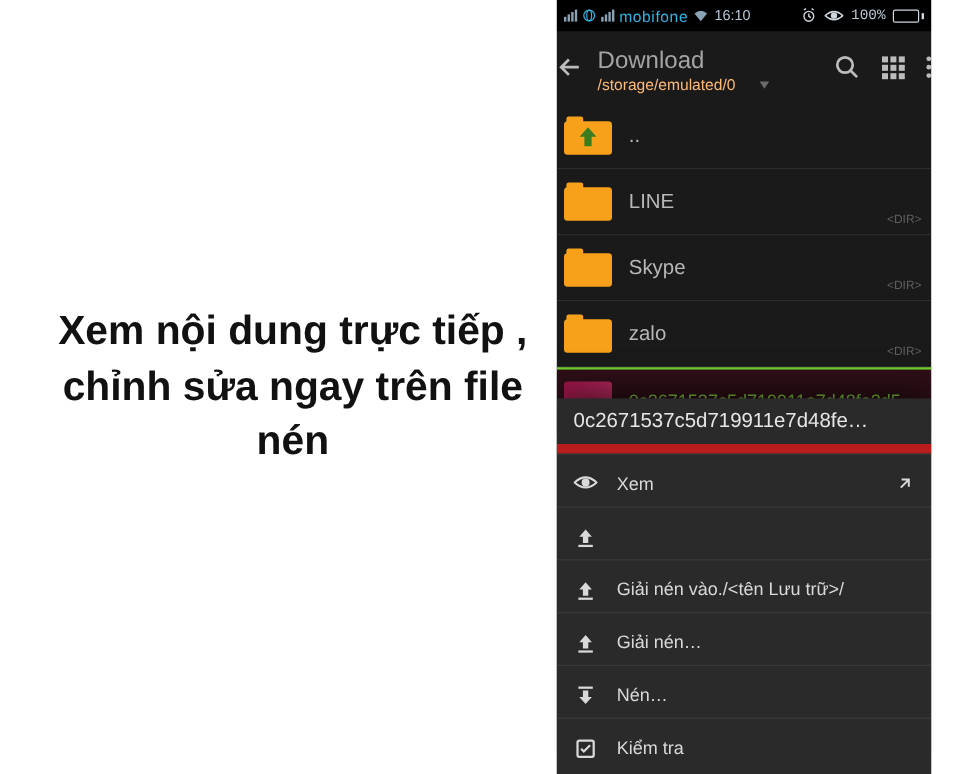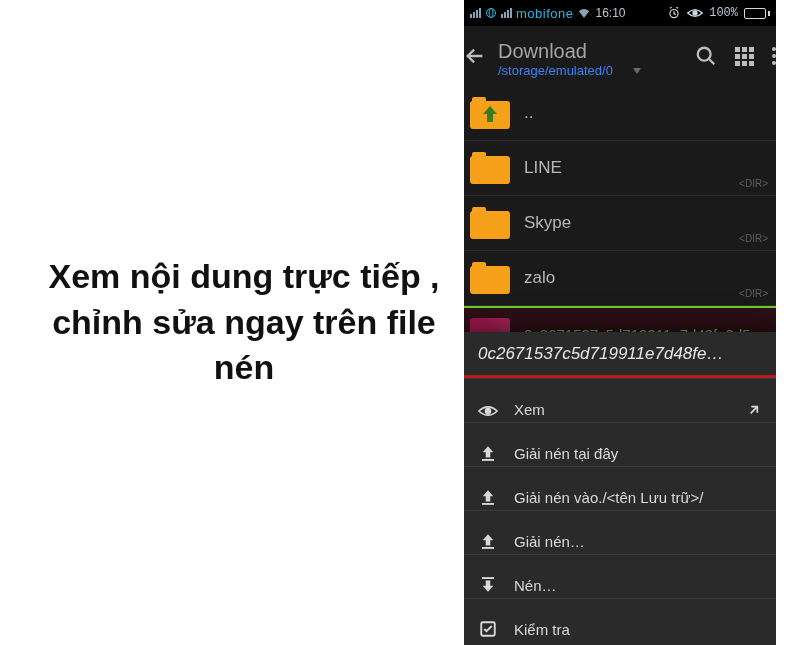--- a/index.html
+++ b/index.html
@@ -59,21 +59,21 @@
 .battery-tip { width:2px; height:5px; background:#cfd8df; }
 .app-header {
   height: 60px;
   display:flex; align-items:center; gap:12px;
   padding: 0 0;
   background: transparent;
 }
 .hdr-back { color:#bcbcbc; }
 .hdr-title { flex:1; line-height:1.2; padding-top:6px; }
 .hdr-title .t1 { color:#a4a4a4; font-size:20px; font-weight:500; }
-.hdr-title .t2 { color:#3b82f6; font-size:13px; display:flex; align-items:center; gap:20px; }
+.hdr-title .t2 { color:#fdba74; font-size:13px; display:flex; align-items:center; gap:20px; }
 .hdr-actions { display:flex; gap:18px; align-items:center; color:#bcbcbc; }
 .grid-icon { display:grid; grid-template-columns:repeat(3,5px); grid-template-rows:repeat(3,5px); gap:2px; }
 .grid-icon span { background:#bcbcbc; }
 .more-icon { display:flex; flex-direction:column; gap:3px; }
 .more-icon span { width:4px; height:4px; border-radius:50%; background:#bcbcbc; }
 .file-list { }
 .file-row {
   height: 55px;
   display:flex; align-items:center; gap:14px;
   padding: 0 10px 0 6px;
@@ -92,26 +92,26 @@
 .archive-thumb:after{content:"";position:absolute;left:6px;right:6px;top:20px;height:5px;background:rgba(255,255,255,.8);border-radius:1px;}
 
 .sheet-backdrop {
   position:absolute; left:0; right:0; top:332px; bottom:0;
   background:#2a2a2a;
   box-shadow: 0 -6px 24px rgba(0,0,0,.6);
 }
 .sheet-header {
   height:46px; display:flex; align-items:center; padding:0 14px;
   color:#e6e6e6; font-size:17px;
-  border-bottom:3px solid #b91c1c;
-  overflow:hidden; white-space:nowrap;font-style:italic;
+  border-bottom:8px solid #b91c1c;
+  overflow:hidden; white-space:nowrap;
 }
 .sheet-list .sheet-item {
-  height:44px; display:flex; align-items:flex-end; gap:16px;
-  padding:4px 14px; color:#d9d9d9; font-size:15px;
+  height:44px; display:flex; align-items:flex-start; gap:16px;
+  padding:16px 14px; color:#d9d9d9; font-size:15px;
   border-top:1px solid #3a3a3a;
 }
 .sheet-item .sheet-icon { width:20px; display:flex; justify-content:center; color:#d9d9d9; }
 .sheet-item .sheet-label { flex:1; }
 .sheet-item .sheet-tail { color:#d9d9d9; }
 svg { display:block; }
 .tri-down { width:0;height:0;border-left:4px solid transparent;border-right:4px solid transparent;border-top:6px solid #6a6a6a; display:inline-block;}
 </style>
 </head>
 <body>
@@ -274,21 +274,20 @@
         </span>
       </div>
 
       <div class="sheet-item">
         <span class="sheet-icon">
           <svg width="18" height="18" viewBox="0 0 24 24" fill="#d9d9d9">
               <path d="M12 3 L19 11 H15 V18 H9 V11 H5 Z"></path>
               <rect x="4" y="20" width="16" height="2.5"></rect>
             </svg>
         </span>
-        <span class="sheet-label">Giải nén tại đây</span>
       </div>
 
       <div class="sheet-item">
         <span class="sheet-icon">
           <svg width="18" height="18" viewBox="0 0 24 24" fill="#d9d9d9">
               <path d="M12 3 L19 11 H15 V18 H9 V11 H5 Z"></path>
               <rect x="4" y="20" width="16" height="2.5"></rect>
             </svg>
         </span>
         <span class="sheet-label">Giải nén vào./&lt;tên Lưu trữ&gt;/</span>

